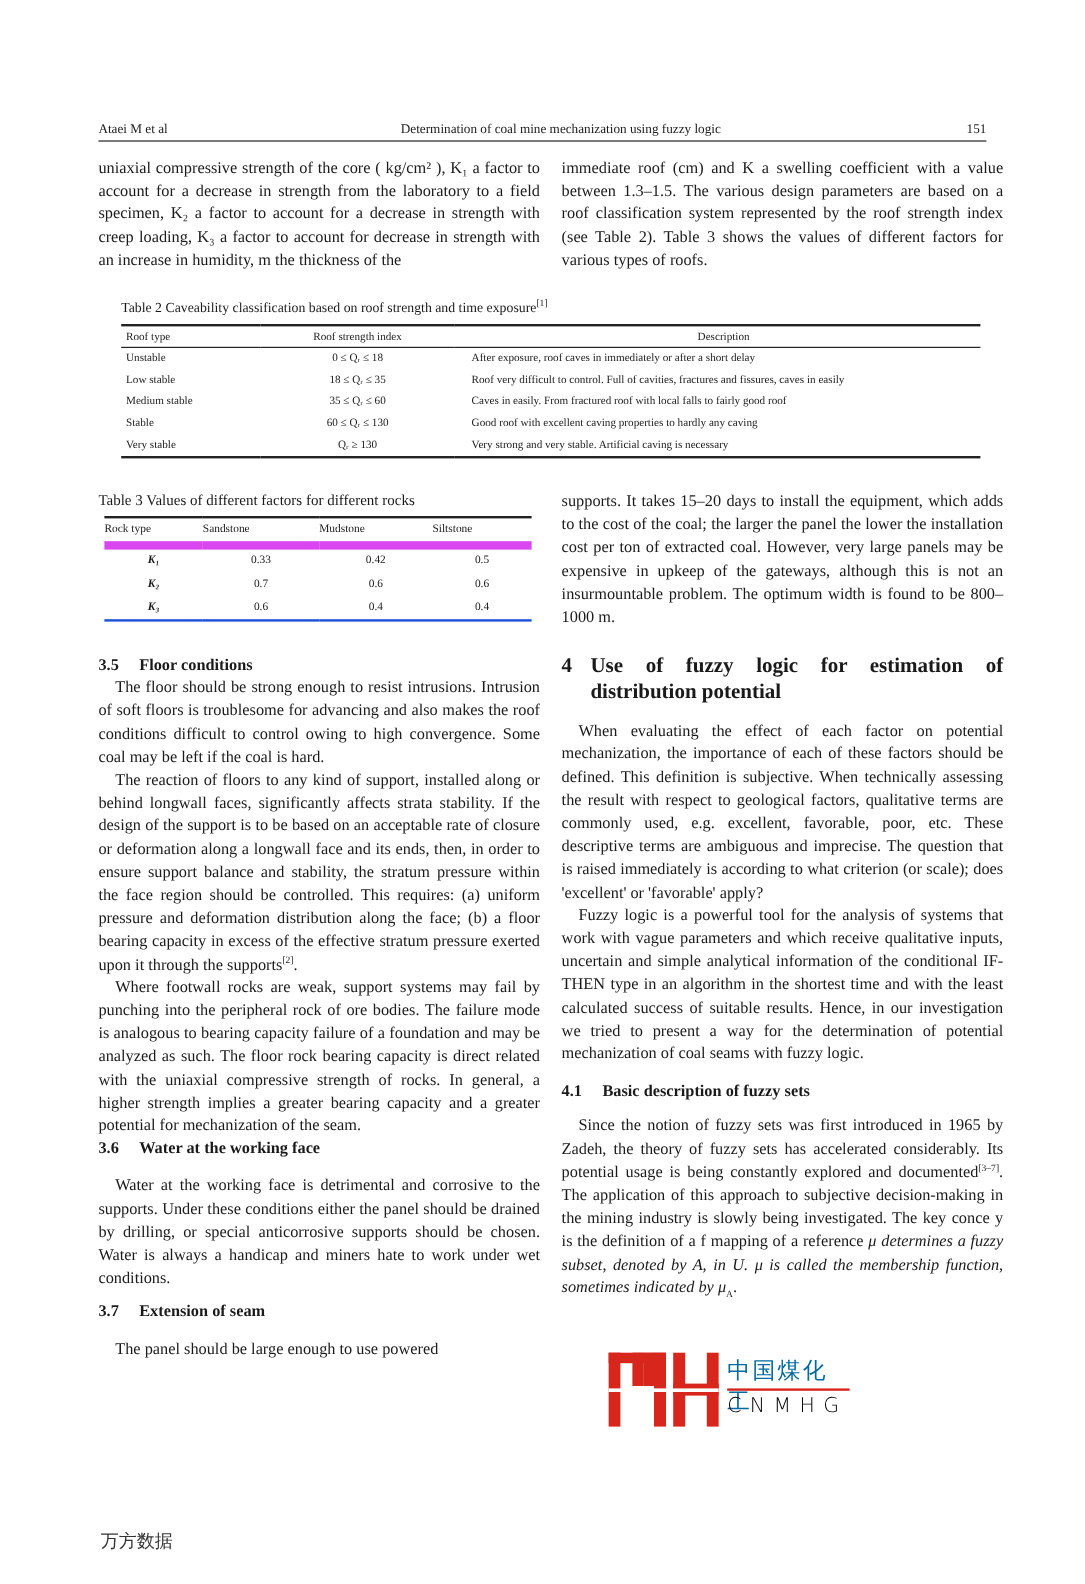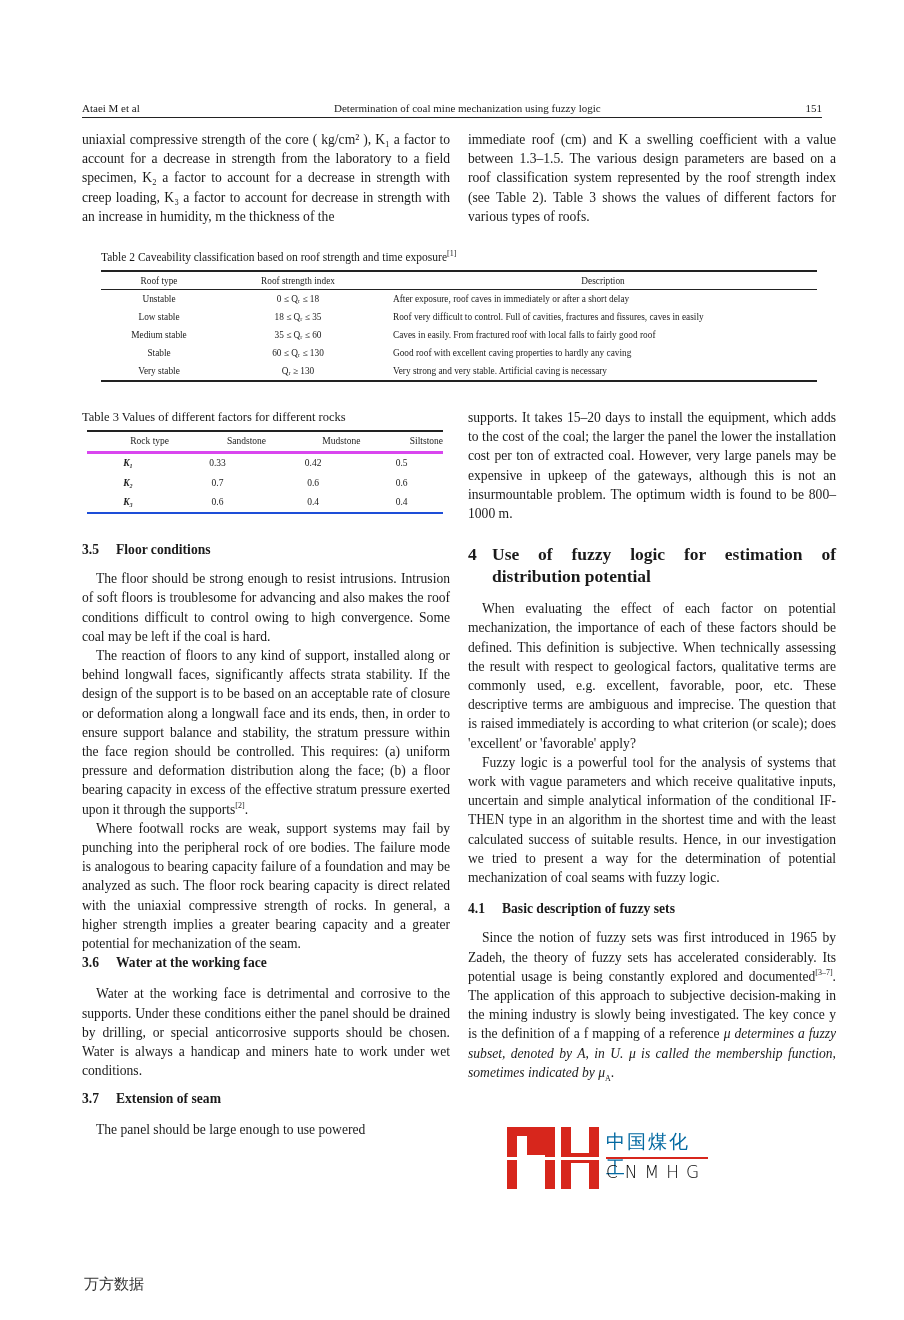--- a/index.html
+++ b/index.html
@@ -32,27 +32,27 @@
     padding-left: 24px; text-indent: -24px;
   }
   .big-h .num { display: inline-block; width: 24px; text-indent: 0; }
 
   .tbl-caption { text-align: left; font-size: 11.5px; }
   table { border-collapse: collapse; }
   .t2 { position: absolute; left: 101px; top: 270px; width: 716px; font-size: 9.3px; }
   .t2 th { font-weight: normal; padding: 1px 4px; height: 15px; border-top: 2px solid #222; border-bottom: 1px solid #222; }
   .t2 td { padding: 0 4px; height: 18px; }
   .t2 tr:last-child td { border-bottom: 2px solid #222; }
-  .t2 .c1 { width: 108px; text-align: center; font-family: Liberation Serif, serif; }
+  .t2 .c1 { width: 108px; text-align: left; font-family: Liberation Serif, serif; }
   .t2 .c2 { width: 154px; text-align: center; }
   .t2 .c3 { text-align: left; padding-left: 14px; }
   .t2 th.c3 { text-align: center; }
 
   .t3 { width: 356px; font-size: 9.5px; margin-left: 5px; }
-  .t3 th { font-weight: normal; padding: 0; height: 15px; border-top: 2px solid #222; border-bottom: 3px solid #d946ef; text-align: right; }
+  .t3 th { font-weight: normal; padding: 0; height: 15px; border-top: 2px solid #222; border-bottom: 7px solid #d946ef; text-align: left; }
   .t3 td { text-align: center; height: 17px; padding: 0; }
   .t3 tr:last-child td { border-bottom: 2px solid #1d4ed8; }
   .t3 td.k { font-weight: bold; font-style: italic; }
 
   .watermark {
     position: absolute; left: 507px; top: 1127px; width: 203px; height: 62px;
     background: #ffffff;
   }
   .wm-logo { position: absolute; left: 0; top: 0; width: 92px; height: 62px; }
   .wm-cn { position: absolute; left: 99px; top: 2px; font-family: "DejaVu Sans", sans-serif; font-size: 19px; color: #0369a1; letter-spacing: 2px; }
@@ -151,21 +151,21 @@
         </tr>
         <tr>
           <td class="k">K₃</td>
           <td>0.6</td>
           <td>0.4</td>
           <td>0.4</td>
         </tr>
       </tbody>
     </table>
 
-    <h3 class="sec-h" style="margin-top:26px;margin-bottom:10px;">
+    <h3 class="sec-h" style="margin-top:26px;">
       <span class="num">3.5</span><span>Floor conditions</span>
     </h3>
     <p class="indent">The floor should be strong enough to resist intrusions. Intrusion of soft floors is troublesome for advancing and also makes the roof conditions difficult to control owing to high convergence. Some coal may be left if the coal is hard.</p>
     <p class="indent"><span>The reaction of floors to any kind of support, installed along or behind longwall faces, significantly affects strata stability. If the design of the support is to be based on an acceptable rate of closure or deformation along a longwall face and its ends, then, in order to ensure support balance and stability, the stratum pressure within the face region should be controlled. This requires: (a) uniform pressure and deformation distribution along the face; (b) a floor bearing capacity in excess of the effective stratum pressure exerted upon it through the supports</span><sup>[2]</sup>.</p>
     <p class="indent">Where footwall rocks are weak, support systems may fail by punching into the peripheral rock of ore bodies. The failure mode is analogous to bearing capacity failure of a foundation and may be analyzed as such. The floor rock bearing capacity is direct related with the uniaxial compressive strength of rocks. In general, a higher strength implies a greater bearing capacity and a greater potential for mechanization of the seam.</p>
 
     <h3 class="sec-h" style="margin-top:0;margin-bottom:12px;">
       <span class="num">3.6</span><span>Water at the working face</span>
     </h3>
     <p class="indent">Water at the working face is detrimental and corrosive to the supports. Under these conditions either the panel should be drained by drilling, or special anticorrosive supports should be chosen. Water is always a handicap and miners hate to work under wet conditions.</p>

